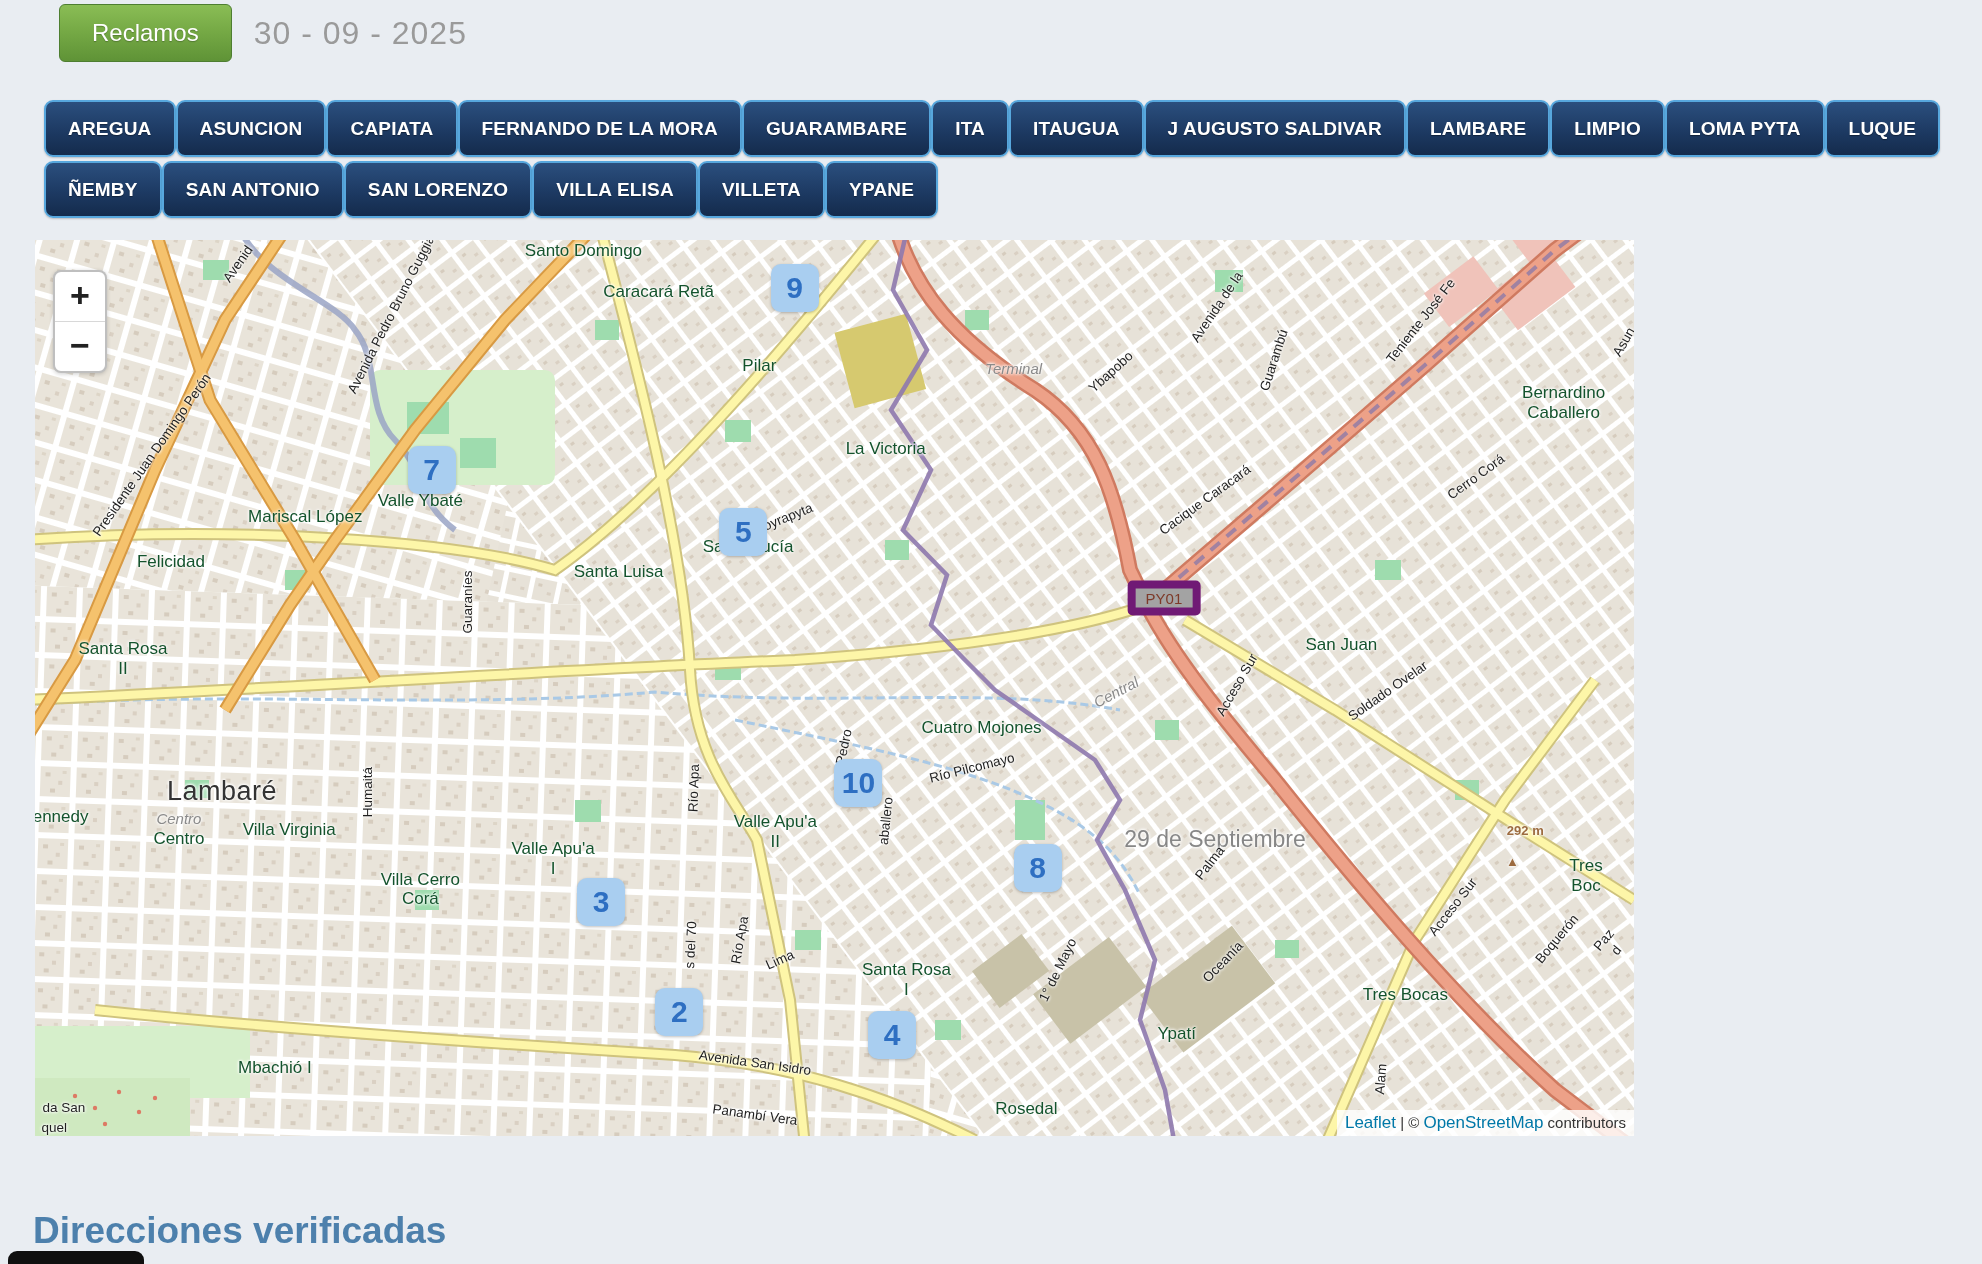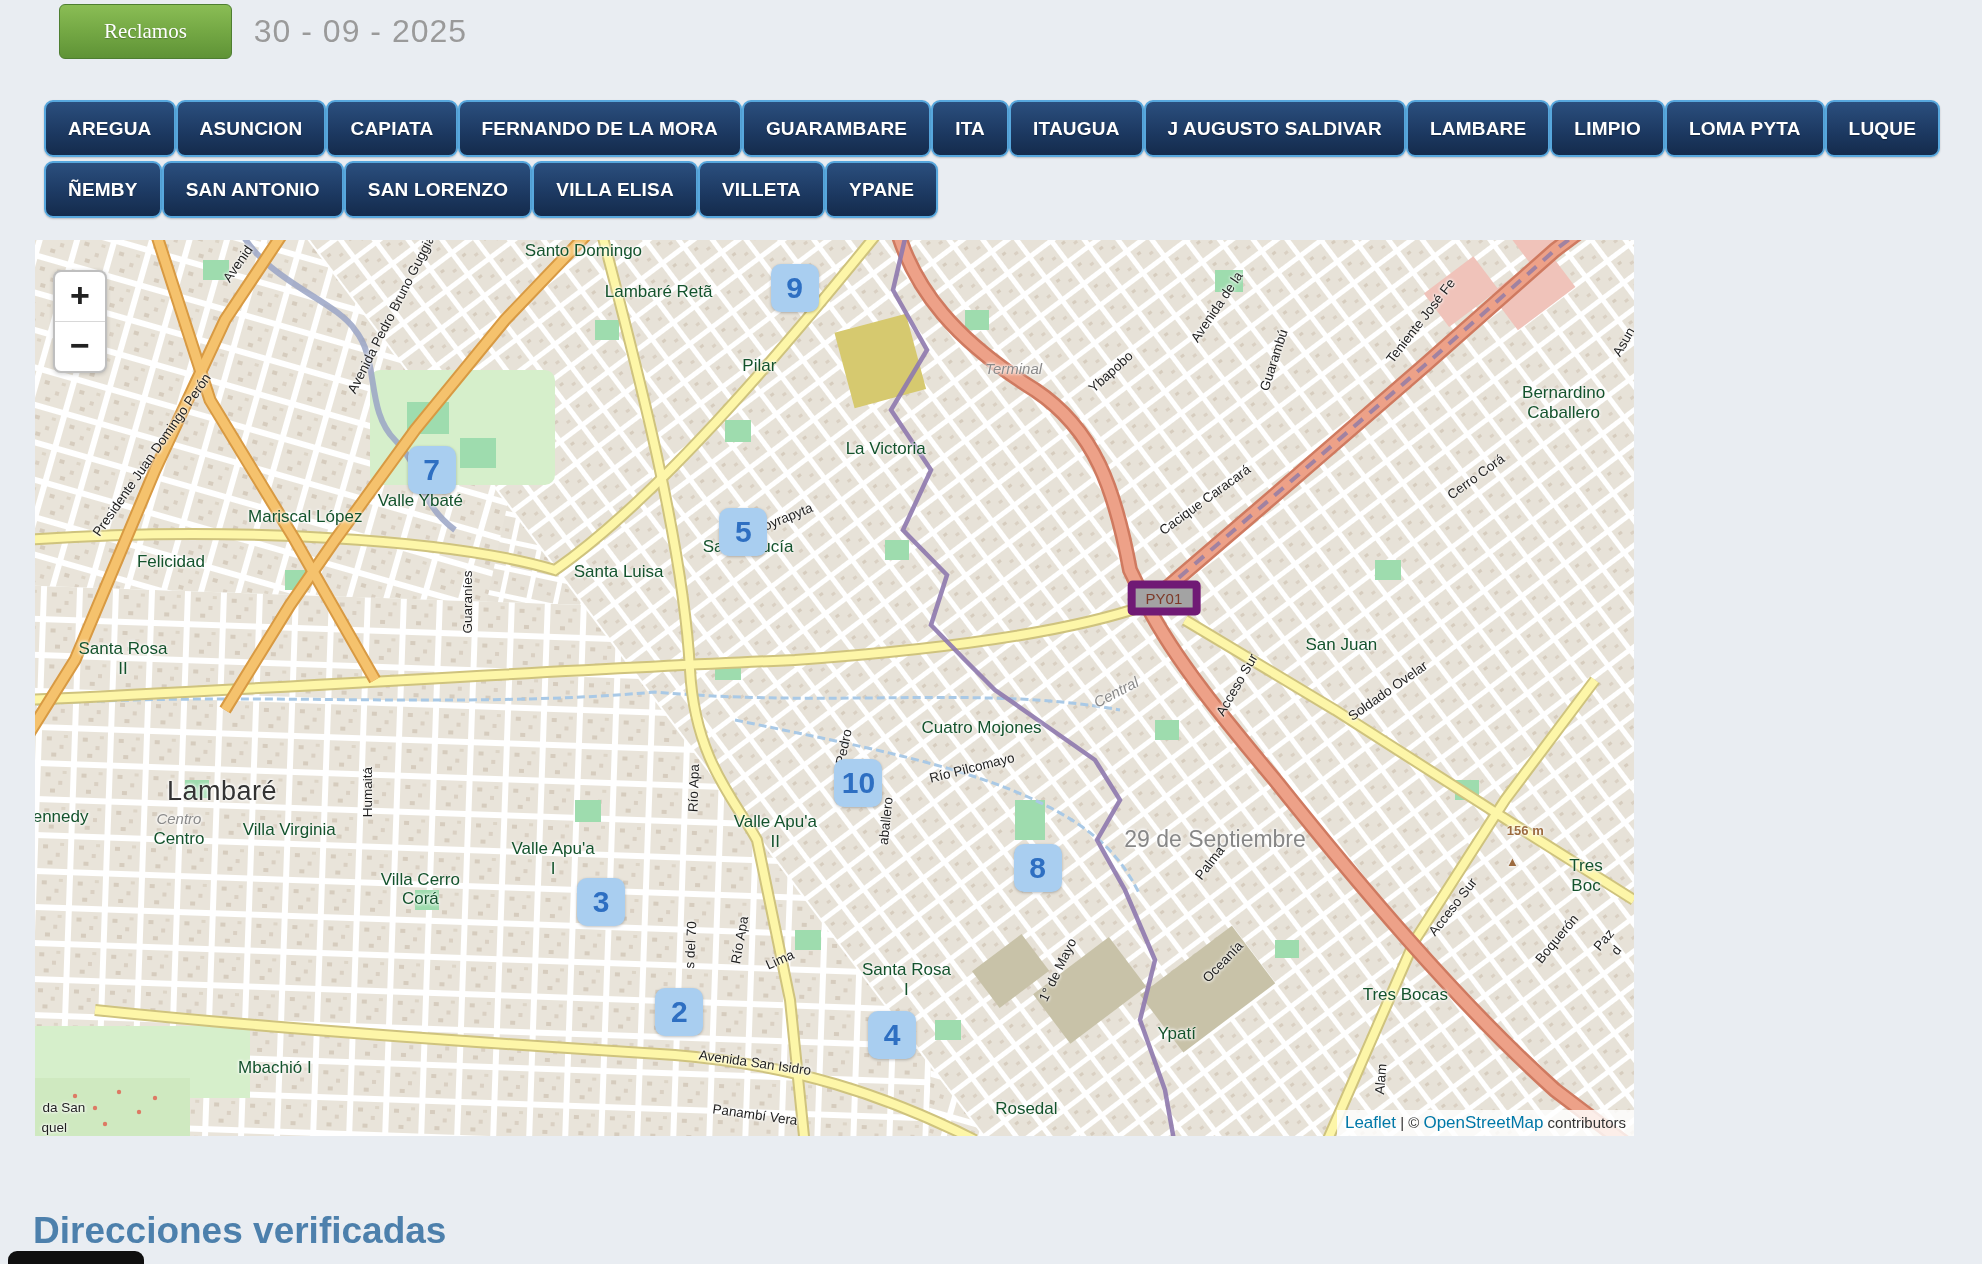--- a/index.html
+++ b/index.html
@@ -4,24 +4,24 @@
 <style>
   html,body{margin:0;padding:0;}
   body{
     width:1982px;height:1264px;position:relative;overflow:hidden;
     background:#e9edf2;font-family:"Liberation Sans",sans-serif;
   }
   
   .header{position:absolute;left:33px;top:4px;display:flex;align-items:center;}
   .page-title{font-size:46px;font-weight:700;color:#4d80ac;letter-spacing:-1px;white-space:nowrap;}
   .reclamos-btn{
-    margin-left:26px;padding:14px 44px;font-size:21px;color:#fff;
+    margin-left:26px;padding:14px 32px;font-size:24px;color:#fff;
     background:linear-gradient(180deg,#8abd55 0%,#74a844 50%,#5f9336 100%);
     border:1px solid #4e7e31;border-radius:6px;cursor:pointer;
-    font-family:Liberation Serif, serif;text-shadow:0 1px 1px rgba(0,0,0,.25);
+    font-family:Liberation Sans, sans-serif;text-shadow:0 1px 1px rgba(0,0,0,.25);
   }
   .header-date{margin-left:22px;font-size:32px;color:#9a9a9a;letter-spacing:1px;white-space:nowrap;}
   
   .nav{position:absolute;left:44px;top:100px;width:1990px;}
   .nav-row{white-space:nowrap;margin-bottom:4px;}
   .navbtn{
     display:inline-flex;align-items:center;justify-content:center;
     height:57px;padding:0 22px;box-sizing:border-box;
     background:linear-gradient(180deg,#2b4f7e 0%,#1d3a63 55%,#142b4c 100%);
     border:2px solid #57a7dd;border-radius:9px;
@@ -223,21 +223,21 @@
       <path d="M 1112,365 L 1240,255 L 1390,125 L 1520,10 L 1560,-20"></path>
     </g>
 
     <path d="M 1112,365 L 1240,255 L 1390,125 L 1520,10 L 1560,-20" fill="none" stroke="#8d7aa8" stroke-width="4" stroke-dasharray="12 9" opacity="0.8"></path>
 
     <path d="M 872,-10 L 858,50 L 892,110 L 856,170 L 896,230 L 868,290 L 912,335 L 896,385 L 930,420 L 960,450 L 1010,485 L 1060,520 L 1085,560 L 1062,600 L 1090,650 L 1120,720 L 1105,780 L 1130,850 L 1140,906" fill="none" stroke="#8e79ae" stroke-width="4.5" opacity="0.9"></path>
   </svg>
 
   <div class="overlay" id="label-layer">
       <div class="ml suburb" style="left: 34.3%; top: 1.2%; transform: translate(-50%, -50%);">Santo Domingo</div>
-      <div class="ml suburb" style="left: 39%; top: 5.8%; transform: translate(-50%, -50%);">Lambaré Retã</div>
+      <div class="ml suburb" style="left: 39%; top: 5.8%; transform: translate(-50%, -50%);">Caracará Retã</div>
       <div class="ml suburb" style="left: 45.3%; top: 14.1%; transform: translate(-50%, -50%);">Pilar</div>
       <div class="ml suburb" style="left: 53.2%; top: 23.3%; transform: translate(-50%, -50%);">La Victoria</div>
       <div class="ml it" style="left: 61.2%; top: 14.4%; transform: translate(-50%, -50%);">Terminal</div>
       <div class="ml street" style="left: 67.3%; top: 14.7%; transform: translate(-50%, -50%) rotate(-42deg);">Ybapobo</div>
       <div class="ml street" style="left: 73.9%; top: 7.5%; transform: translate(-50%, -50%) rotate(-56deg);">Avenida de la</div>
       <div class="ml street" style="left: 77.5%; top: 13.4%; transform: translate(-50%, -50%) rotate(-72deg);">Guarambú</div>
       <div class="ml street" style="left: 86.7%; top: 9%; transform: translate(-50%, -50%) rotate(-52deg);">Teniente José Fe</div>
       <div class="ml suburb" style="left: 95.6%; top: 18.2%; transform: translate(-50%, -50%);">Bernardino
 Caballero</div>
       <div class="ml street" style="left: 99.4%; top: 11.4%; transform: translate(-50%, -50%) rotate(-60deg);">Asun</div>
@@ -272,21 +272,21 @@
       <div class="ml street" style="left: 20.8%; top: 61.6%; transform: translate(-50%, -50%) rotate(-90deg);">Humaitá</div>
       <div class="ml street" style="left: 41.2%; top: 61.2%; transform: translate(-50%, -50%) rotate(-88deg);">Río Apa</div>
       <div class="ml street" style="left: 44.1%; top: 78.1%; transform: translate(-50%, -50%) rotate(-80deg);">Río Apa</div>
       <div class="ml suburb" style="left: 46.3%; top: 66.1%; transform: translate(-50%, -50%);">Valle Apu'a
 II</div>
       <div class="ml suburb" style="left: 32.4%; top: 69.1%; transform: translate(-50%, -50%);">Valle Apu'a
 I</div>
       <div class="ml suburb" style="left: 24.1%; top: 72.5%; transform: translate(-50%, -50%);">Villa Cerro
 Corá</div>
       <div class="ml town" style="left: 73.8%; top: 66.8%; transform: translate(-50%, -50%);">29 de Septiembre</div>
-      <div class="ml peak" style="left: 93.2%; top: 66%; transform: translate(-50%, -50%);">156 m</div>
+      <div class="ml peak" style="left: 93.2%; top: 66%; transform: translate(-50%, -50%);">292 m</div>
       <div class="ml peak" style="left: 92.4%; top: 69.4%; transform: translate(-50%, -50%);">▲</div>
       <div class="ml suburb" style="left: 97%; top: 71%; transform: translate(-50%, -50%);">Tres Boc</div>
       <div class="ml street" style="left: 73.5%; top: 69.5%; transform: translate(-50%, -50%) rotate(-52deg);">Palma</div>
       <div class="ml street" style="left: 74.3%; top: 80.6%; transform: translate(-50%, -50%) rotate(-46deg);">Oceanía</div>
       <div class="ml suburb" style="left: 85.7%; top: 84.3%; transform: translate(-50%, -50%);">Tres Bocas</div>
       <div class="ml street" style="left: 95.2%; top: 78%; transform: translate(-50%, -50%) rotate(-50deg);">Boquerón</div>
       <div class="ml street" style="left: 98.5%; top: 78.7%; transform: translate(-50%, -50%) rotate(-50deg);">Paz d</div>
       <div class="ml street" style="left: 64%; top: 81.5%; transform: translate(-50%, -50%) rotate(-64deg);">1° de Mayo</div>
       <div class="ml suburb" style="left: 54.5%; top: 82.6%; transform: translate(-50%, -50%);">Santa Rosa
 I</div>

